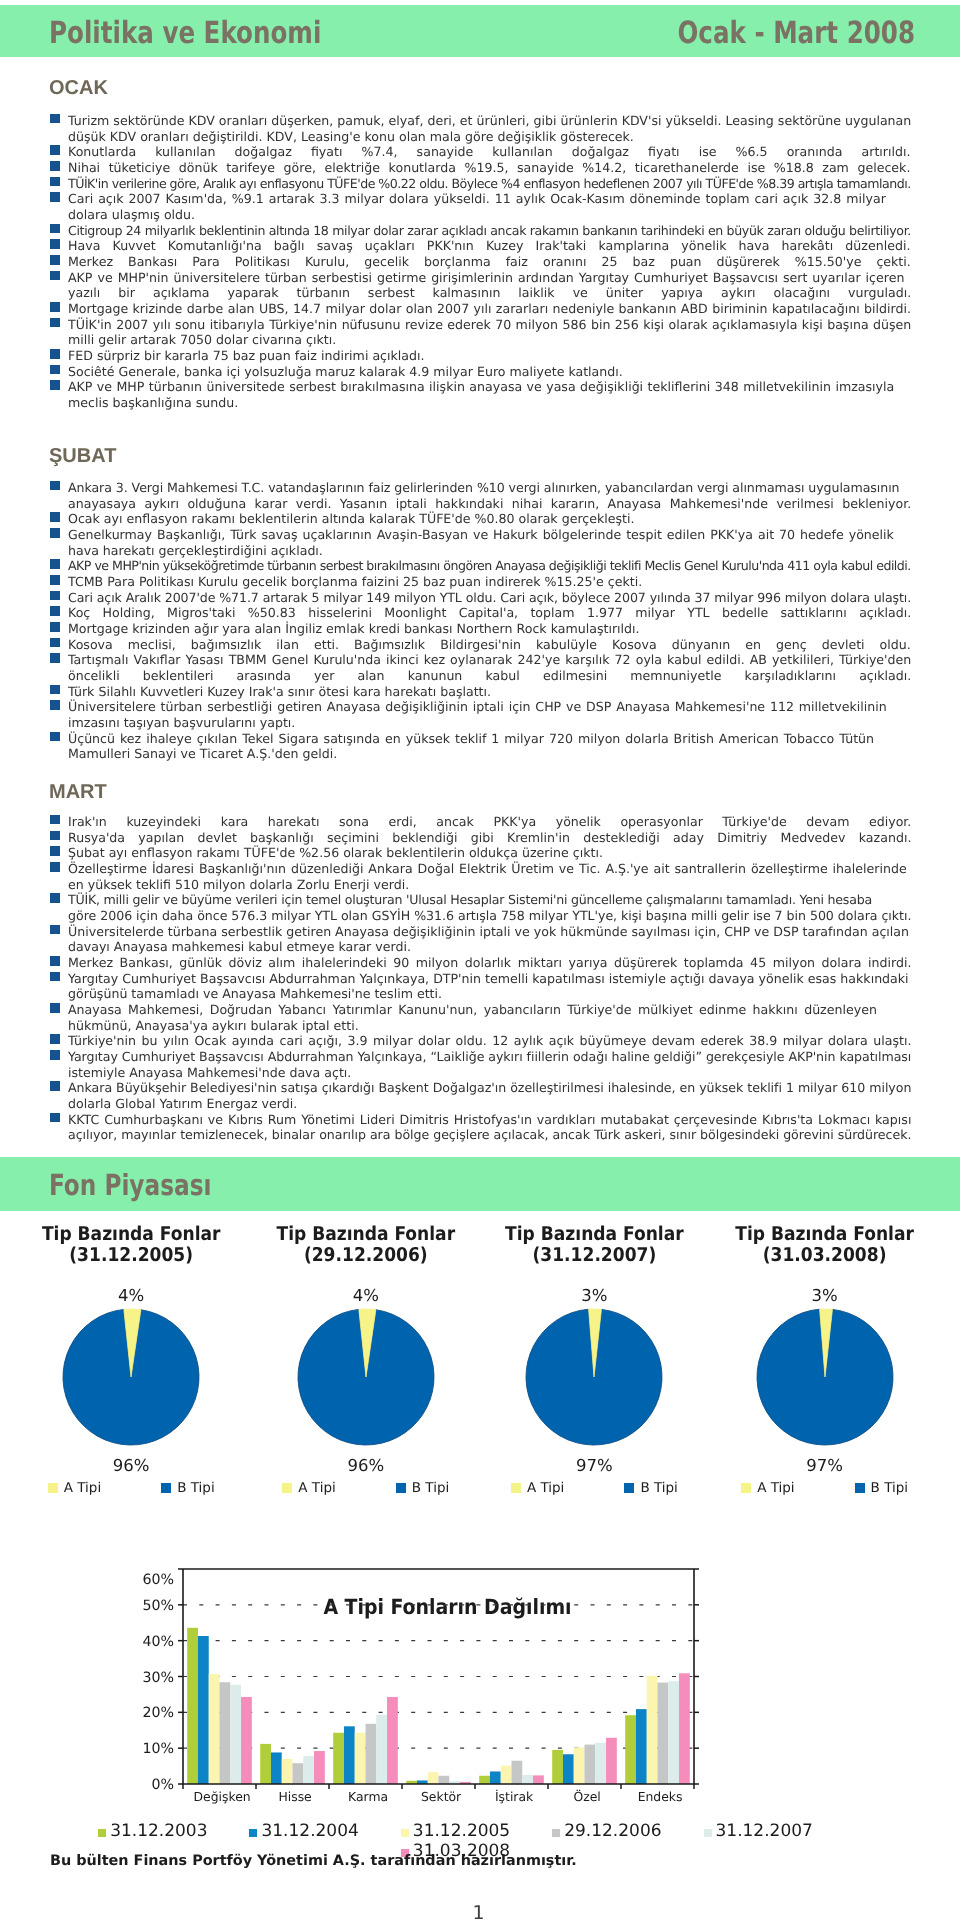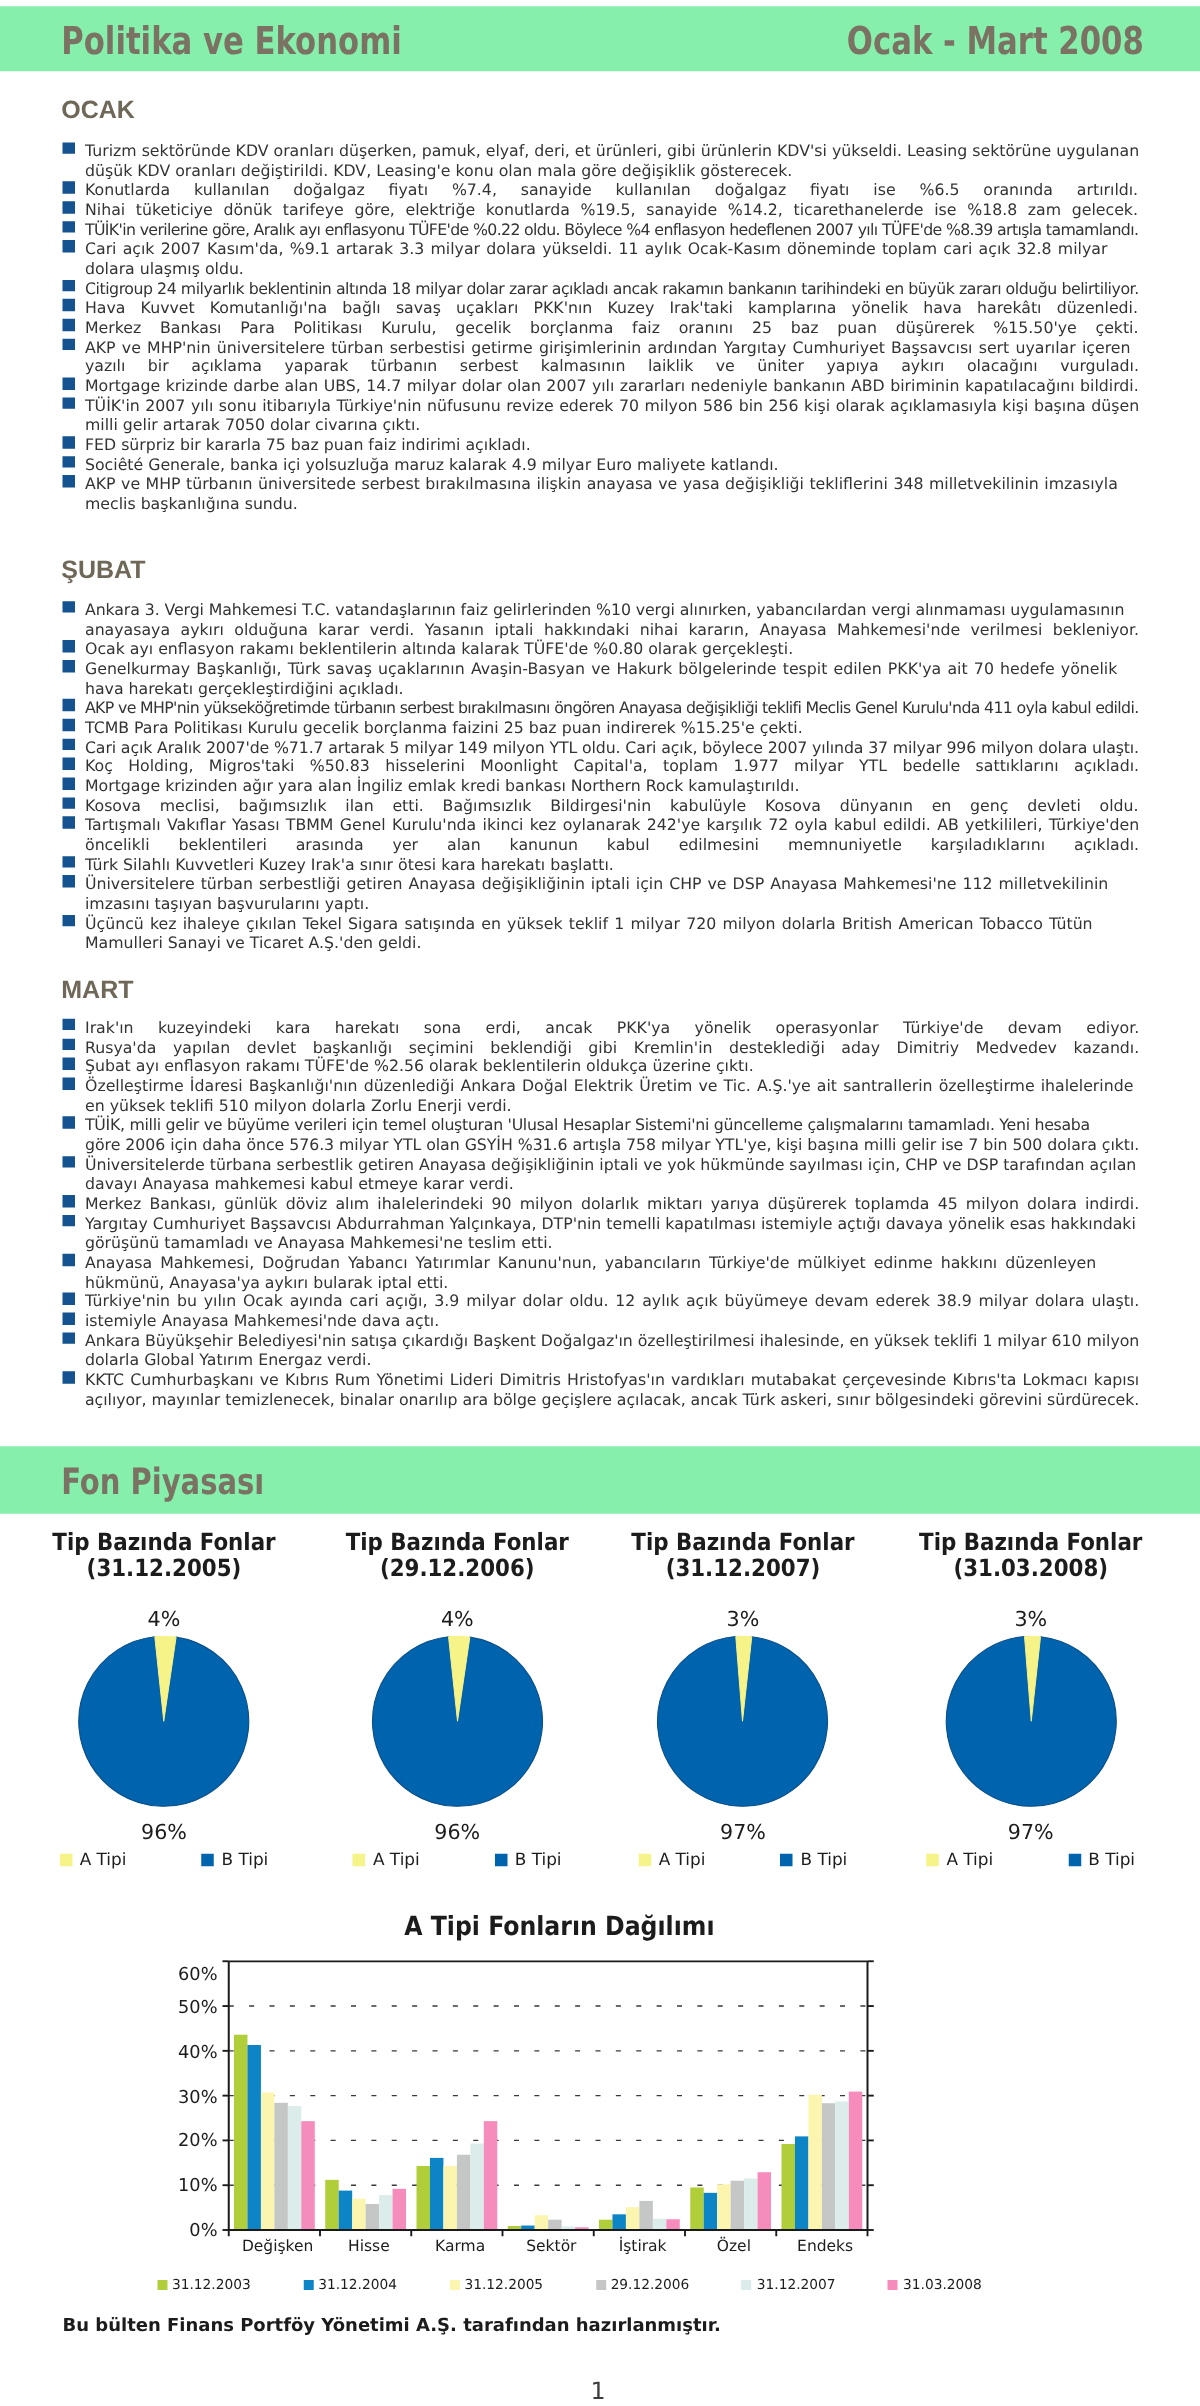--- a/index.html
+++ b/index.html
@@ -30,27 +30,27 @@
   .pie-sub{font-family:"DejaVu Sans Condensed","DejaVu Sans",sans-serif;font-weight:bold;font-size:19px;line-height:21px;color:#1c1c1c;}
   .pie-top{font-size:16.5px;line-height:18px;color:#1c1c1c;margin-top:21px;}
   .pie-svg{display:block;margin:-3px auto 0;}
   .pie-bot{font-size:16.5px;line-height:18px;color:#1c1c1c;margin-top:5px;}
   .pie-legend{margin-top:5px;font-size:0;}
   .lg-item{display:inline-block;font-size:13.5px;color:#1c1c1c;margin:0 30px;white-space:nowrap;}
   .lg-item .sw{display:inline-block;width:10px;height:10px;vertical-align:-1px;margin-right:6px;}
 
   
   .chart{position:absolute;left:0;top:0;width:960px;}
-  .ch-title{position:absolute;left:0;top:1529px;width:895px;text-align:center;font-weight:bold;
+  .ch-title{position:absolute;left:0;top:1595px;width:895px;text-align:center;font-weight:bold;
             font-family:"DejaVu Sans Condensed","DejaVu Sans",sans-serif;font-size:21px;color:#1c1c1c;}
   .ytick{position:absolute;left:114px;width:60px;text-align:right;font-size:14.2px;line-height:16px;color:#1c1c1c;}
   .chart-svg{position:absolute;left:0;top:0;pointer-events:none;}
   .xlab{position:absolute;top:1789px;width:100px;text-align:center;font-size:12.4px;color:#1c1c1c;}
   .ch-legend{position:absolute;left:0;top:1821px;width:873px;text-align:center;font-size:0;}
-  .cl-item{display:inline-block;font-size:11px;color:#1c1c1c;margin:0 2px;white-space:nowrap;padding-left:38px;}
+  .cl-item{display:inline-block;font-size:17px;color:#1c1c1c;margin:0 2px;white-space:nowrap;padding-left:38px;}
   .cl-item .sw{display:inline-block;width:8px;height:8px;vertical-align:-1px;margin-right:4px;}
 
   
   .foot-note{position:absolute;left:50px;top:1853px;font-weight:bold;font-size:14.4px;color:#1c1c1c;}
   .foot-page{position:absolute;left:0;top:1904px;width:957px;text-align:center;font-size:19px;line-height:19px;color:#3d3d3d;}
 </style>
 </head>
 <body>
 
 <div class="page">
@@ -224,20 +224,21 @@
         <span class="bul"></span>
         <div class="ln j" style="width:808.9px">Anayasa Mahkemesi, Doğrudan Yabancı Yatırımlar Kanunu'nun, yabancıların Türkiye'de mülkiyet edinme hakkını düzenleyen</div>
         <div class="ln">hükmünü, Anayasa'ya aykırı bularak iptal etti.</div>
       </div>
     <div class="item">
         <span class="bul"></span>
         <div class="ln j" style="width:843.4px">Türkiye'nin bu yılın Ocak ayında cari açığı, 3.9 milyar dolar oldu. 12 aylık açık büyümeye devam ederek 38.9 milyar dolara ulaştı.</div>
       </div>
     <div class="item">
         <span class="bul"></span>
+        <div class="ln" style="letter-spacing:-0.050px">Yargıtay Cumhuriyet Başsavcısı Abdurrahman Yalçınkaya, “Laikliğe aykırı fiillerin odağı haline geldiği” gerekçesiyle AKP'nin kapatılması</div>
         <div class="ln">istemiyle Anayasa Mahkemesi'nde dava açtı.</div>
       </div>
     <div class="item">
         <span class="bul"></span>
         <div class="ln" style="letter-spacing:-0.032px">Ankara Büyükşehir Belediyesi'nin satışa çıkardığı Başkent Doğalgaz'ın özelleştirilmesi ihalesinde, en yüksek teklifi 1 milyar 610 milyon</div>
         <div class="ln">dolarla Global Yatırım Energaz verdi.</div>
       </div>
     <div class="item">
         <span class="bul"></span>
         <div class="ln j" style="width:843.4px">KKTC Cumhurbaşkanı ve Kıbrıs Rum Yönetimi Lideri Dimitris Hristofyas'ın vardıkları mutabakat çerçevesinde Kıbrıs'ta Lokmacı kapısı</div>

